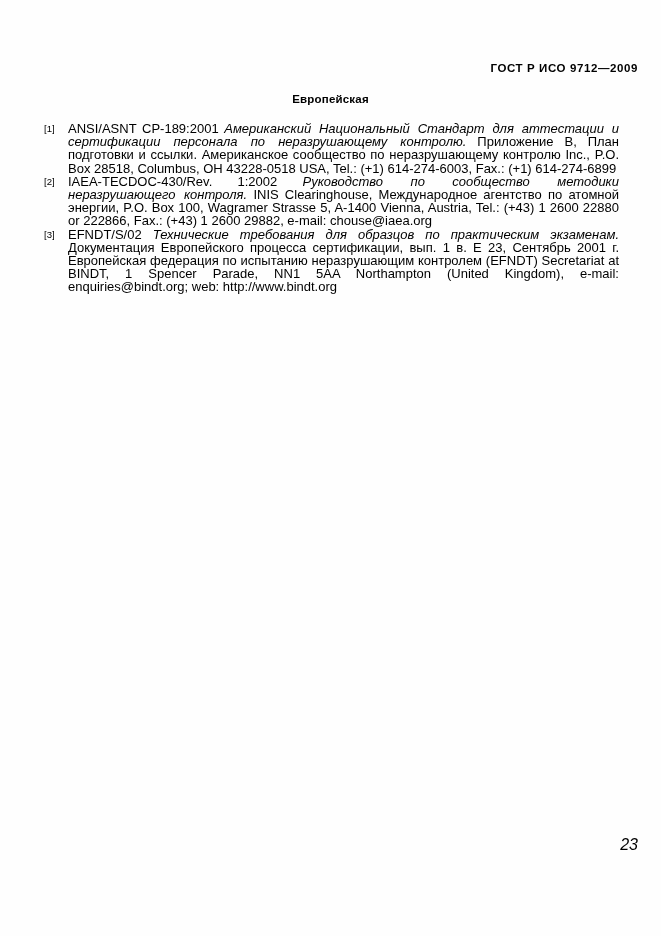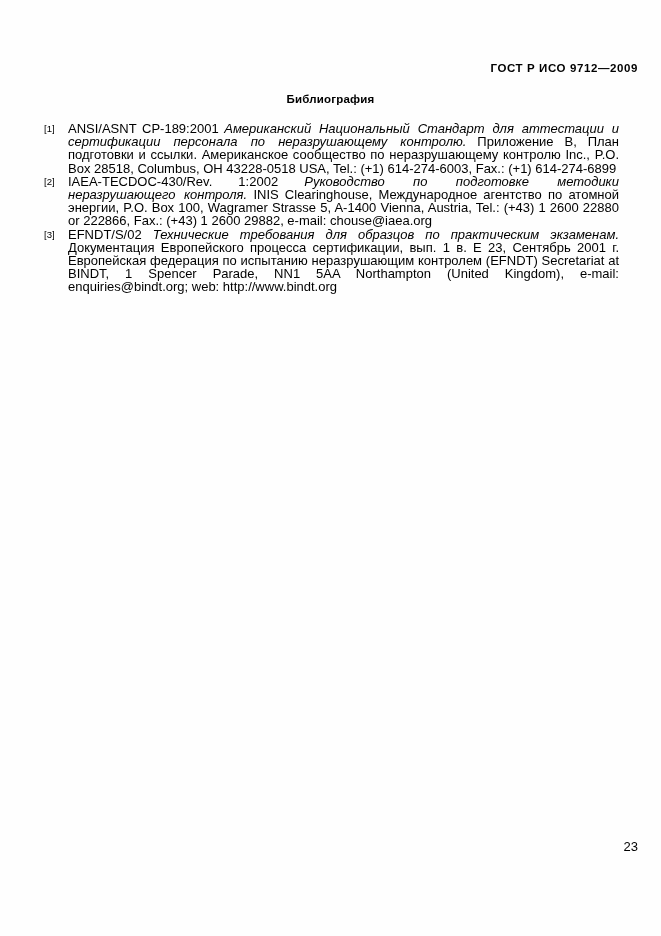--- a/index.html
+++ b/index.html
@@ -70,42 +70,43 @@
   .it {
     font-style: italic;
   }
   .sp-wide {
     word-spacing: 2.2px;
   }
   .page-number {
     position: absolute;
     bottom: 82px;
     right: 51px;
-    font-size: 13px;
+    font-size: 16px;
+    font-style: italic;
   }
 </style>
 </head>
 <body>
 
 <div class="page">
 
   <div class="header">ГОСТ Р ИСО 9712—2009</div>
 
-  <div class="title">Библиография</div>
+  <div class="title">Европейская</div>
 
   <div class="biblio">
 
     <div class="entry">
       <div class="marker">[1]</div>
       <div class="body-text"><span>ANSI/ASNT CP-189:2001 </span><span class="it sp-wide">Американский Национальный Стандарт для аттестации и сертификации персонала по неразрушающему контролю.</span><span> Приложение B, План подготовки и ссылки. Американское сообщество по неразрушающему контролю Inc., P.O. Box 28518, Columbus, OH 43228-0518 USA, Tel.: (+1) 614-274-6003, Fax.: (+1) 614-274-6899</span></div>
     </div>
 
     <div class="entry">
       <div class="marker">[2]</div>
-      <div class="body-text"><span>IAEA-TECDOC-430/Rev. 1:2002 </span><span class="it sp-wide">Руководство по подготовке методики неразрушающего контроля.</span><span> INIS Clearinghouse, Международное агентство по атомной энергии, P.O. Box 100, Wagramer Strasse 5, A-1400 Vienna, Austria, Tel.: (+43) 1 2600 22880 or 222866, Fax.: (+43) 1 2600 29882, e-mail: chouse@iaea.org</span></div>
+      <div class="body-text"><span>IAEA-TECDOC-430/Rev. 1:2002 </span><span class="it sp-wide">Руководство по сообщество методики неразрушающего контроля.</span><span> INIS Clearinghouse, Международное агентство по атомной энергии, P.O. Box 100, Wagramer Strasse 5, A-1400 Vienna, Austria, Tel.: (+43) 1 2600 22880 or 222866, Fax.: (+43) 1 2600 29882, e-mail: chouse@iaea.org</span></div>
     </div>
 
     <div class="entry">
       <div class="marker">[3]</div>
       <div class="body-text"><span>EFNDT/S/02 </span><span class="it">Технические требования для образцов по практическим экзаменам.</span><span> Документация Европейского процесса сертификации, вып. 1 в. E 23, Сентябрь 2001 г. Европейская федерация по испытанию неразрушающим контролем (EFNDT) Secretariat at BINDT, 1 Spencer Parade, NN1 5AA Northampton (United Kingdom), e-mail: enquiries@bindt.org; web: http://www.bindt.org</span></div>
     </div>
 
   </div>
 
   <div class="page-number">23</div>

